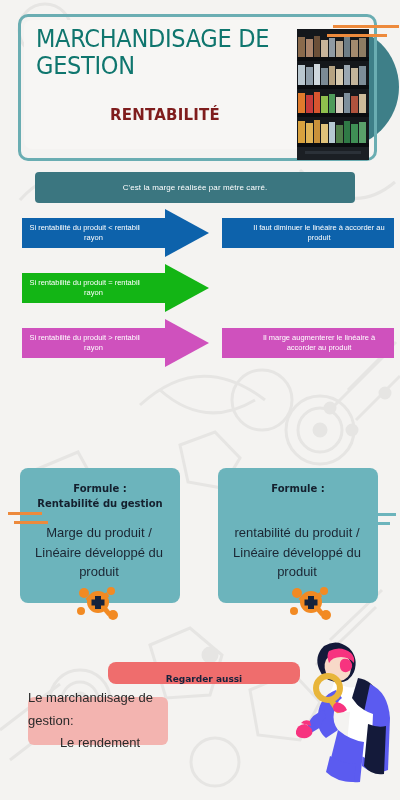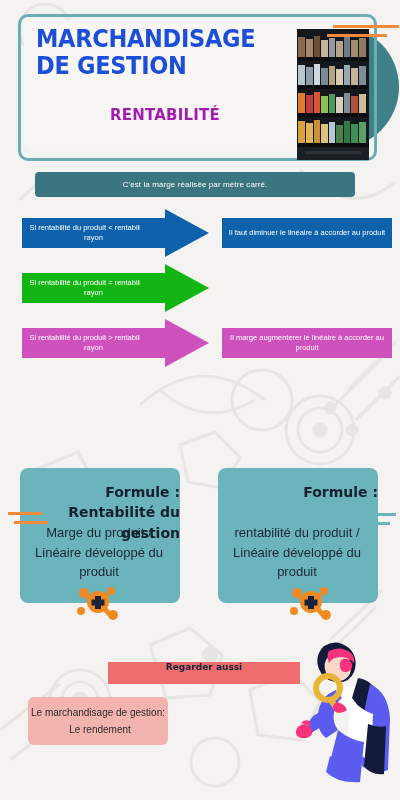--- a/index.html
+++ b/index.html
@@ -23,98 +23,98 @@
   .hero-frame{
     position:absolute;left:18px;top:14px;width:353px;height:141px;
     border:3px solid #6aadb2;border-radius:10px;background:transparent;z-index:2;
   }
   .hero-inner{
     position:absolute;left:24px;top:20px;width:341px;height:129px;
     background:#f7f6f4;border-radius:8px;z-index:2;
   }
   .hero-title{
     position:absolute;left:36px;top:26px;width:250px;
-    font-size:25px;line-height:1.06;font-weight:700;letter-spacing:-0.3px;
-    color:#1d4ed8;z-index:5;text-transform:uppercase;
+    font-size:25px;line-height:1.06;font-weight:400;letter-spacing:-0.3px;
+    color:#0f766e;z-index:5;text-transform:uppercase;
     font-family:"DejaVu Sans", sans-serif;font-stretch:condensed;
   }
   .hero-sub{
     position:absolute;left:110px;top:106px;
     font-size:15px;font-weight:800;letter-spacing:0.2px;
-    color:#a21caf;z-index:5;text-transform:uppercase;
+    color:#7f1d1d;z-index:5;text-transform:uppercase;
     font-family:"DejaVu Sans", sans-serif;
   }
   .hero-photo{
     position:absolute;left:297px;top:29px;width:72px;height:131px;z-index:4;
     overflow:hidden;background:#121417;
   }
 
   .deco-orange-1{position:absolute;left:333px;top:25px;width:66px;height:3px;background:#ed8a3c;z-index:6;}
   .deco-orange-2{position:absolute;left:327px;top:34px;width:60px;height:3px;background:#ed8a3c;z-index:6;}
 
   
   .subtitle-banner{
-    position:absolute;left:35px;top:172px;width:320px;height:25px;
+    position:absolute;left:35px;top:172px;width:320px;height:31px;
     background:#3b7680;border-radius:4px;z-index:5;
     display:flex;align-items:center;justify-content:center;
   }
   .subtitle-banner span{color:#ffffff;font-size:8px;letter-spacing:0.1px;}
 
   
   .arrow-row{position:absolute;left:0;width:400px;z-index:4;}
   .row-left{
     position:absolute;left:22px;top:9px;width:143px;height:30px;
     display:flex;align-items:center;justify-content:center;text-align:center;
   }
   .row-head{
     position:absolute;left:165px;top:0px;width:0;height:0;
     border-top:24px solid transparent;border-bottom:24px solid transparent;
   }
   .row-stem{position:absolute;left:140px;top:9px;width:30px;height:30px;}
   .row-right{
-    position:absolute;left:222px;top:9px;width:170px;height:30px;
-    display:flex;align-items:center;justify-content:center;text-align:center;
+    position:absolute;left:222px;top:9px;width:150px;height:30px;
+    display:flex;align-items:center;justify-content:center;text-align:center;padding-left:22px;
   }
   .row-left span,.row-right span{
     color:#ffffff;font-size:7.5px;line-height:1.35;padding:0 6px;
   }
 
   
   .formula-box{
     position:absolute;width:160px;height:135px;background:#6cb4bc;
     border-radius:8px;z-index:4;
   }
   .formula-title{
-    position:absolute;left:0;top:14px;width:160px;text-align:right;
-    font-size:14px;font-weight:800;color:#14202e;line-height:1.45;
+    position:absolute;left:0;top:14px;width:160px;text-align:center;
+    font-size:10px;font-weight:800;color:#14202e;line-height:1.45;
     font-family:"DejaVu Sans", sans-serif;
   }
   .formula-body{
     position:absolute;left:12px;top:55px;width:134px;
     font-size:13px;line-height:1.5;color:#1b2633;text-align:center;
   }
   .molecule{position:absolute;width:46px;height:46px;z-index:6;}
   .deco-orange-3{position:absolute;left:8px;top:512px;width:34px;height:3px;background:#ed8a3c;z-index:6;}
   .deco-orange-4{position:absolute;left:14px;top:521px;width:34px;height:3px;background:#ed8a3c;z-index:6;}
   .deco-teal-1{position:absolute;left:360px;top:513px;width:36px;height:3px;background:#6cb4bc;z-index:6;}
   .deco-teal-2{position:absolute;left:354px;top:522px;width:36px;height:3px;background:#6cb4bc;z-index:6;}
 
   
   .see-also{
     position:absolute;left:108px;top:662px;width:192px;height:22px;
-    background:#ef6d6d;border-radius:0;z-index:5;
-    display:flex;align-items:flex-start;justify-content:center;
+    background:#ef6d6d;border-radius:8px;z-index:5;
+    display:flex;align-items:flex-end;justify-content:center;
   }
   .see-also span{color:#17233c;font-size:9px;font-weight:800;font-family:"DejaVu Sans",sans-serif;}
   .see-card{
     position:absolute;left:28px;top:697px;width:140px;height:48px;
     background:#f3b4b0;border-radius:6px;z-index:5;
     display:flex;flex-direction:column;align-items:center;justify-content:center;
   }
-  .see-card span{font-size:10px;color:#2a2a2a;line-height:1.75;}
+  .see-card span{font-size:13px;color:#2a2a2a;line-height:1.75;}
   .see-card .l2{margin-left:4px;text-align:center;}
   .person{position:absolute;left:296px;top:638px;width:104px;height:148px;z-index:6;}
 </style>
 </head>
 <body>
 
 <div id="page">
 
   <svg class="bg-pattern" viewBox="0 0 400 800" xmlns="http://www.w3.org/2000/svg">
     <g fill="none" stroke="#e6e5e3" stroke-width="3">

